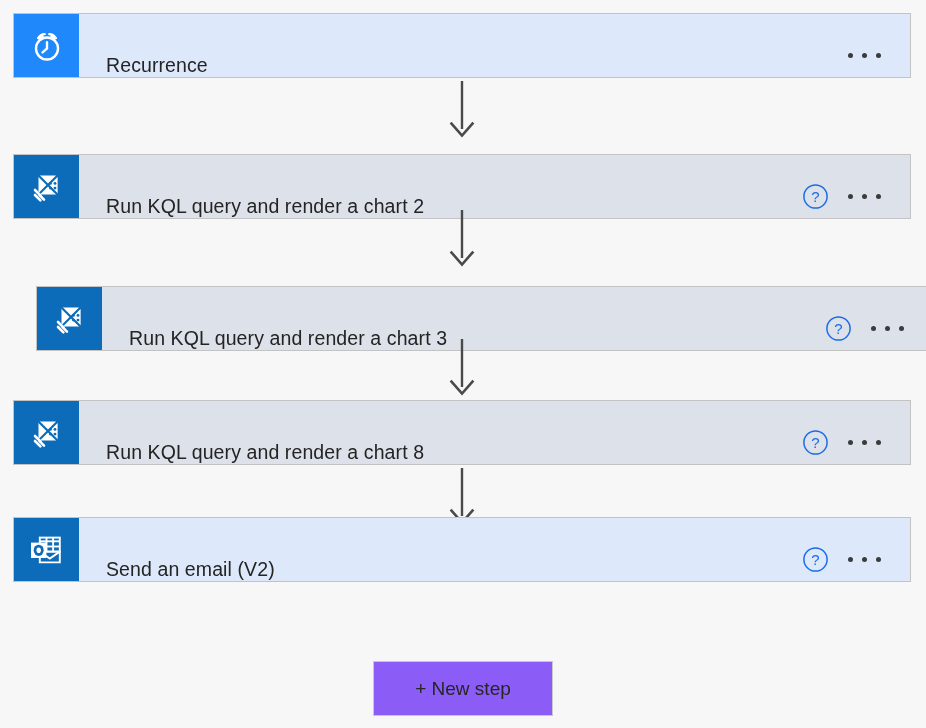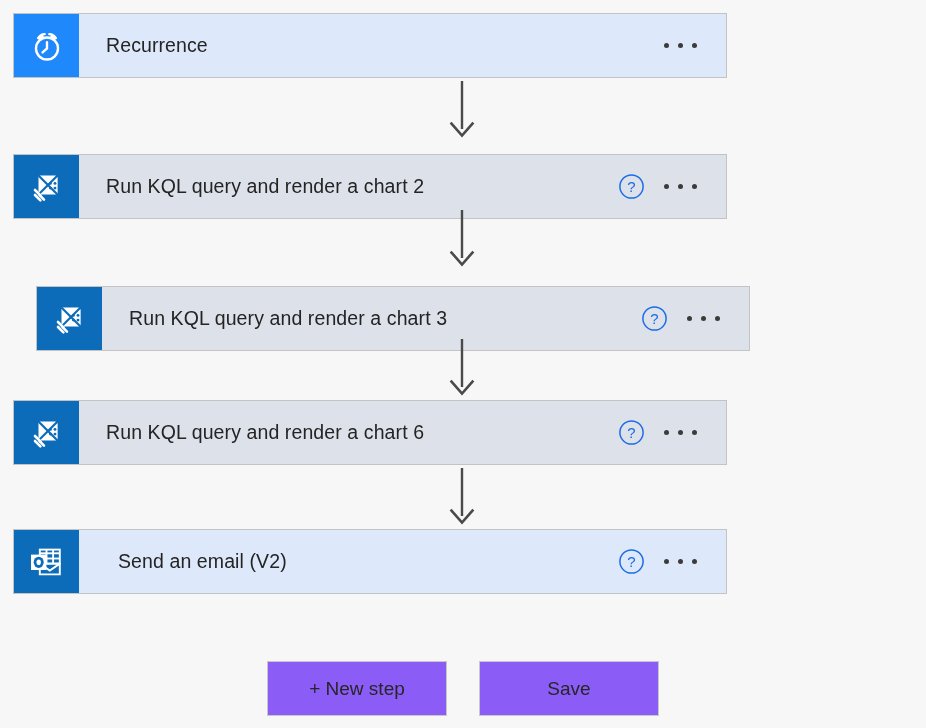--- a/index.html
+++ b/index.html
@@ -21,26 +21,26 @@
     left: 0;
     top: 0;
     width: 926px;
     height: 728px;
   }
 
   
   .card {
     position: absolute;
     left: 13px;
-    width: 714px;
+    width: 898px;
     height: 65px;
     box-sizing: border-box;
     border: 1px solid #c3c3c3;
     display: flex;
-    align-items: center;
+    align-items: flex-end;
   }
   .card.trigger   { background: #dde9fb; }
   .card.action    { background: #dde1ea; }
   .card.emailcard { background: #dde9fb; }
 
   .card-icon {
     width: 65px;
     min-width: 65px;
     height: 63px;
     display: flex;
@@ -267,40 +267,40 @@
       <circle cx="29.0" cy="22.1" r="1.45"></circle>
     </g>
 
     <g stroke="#ffffff" stroke-width="2.6" stroke-linecap="round">
       <line x1="9.0" y1="24.0" x2="14.4" y2="29.4"></line>
       <line x1="9.0" y1="29.0" x2="14.4" y2="34.4"></line>
       <line x1="13.6" y1="29.2" x2="18.0" y2="33.6"></line>
     </g>
   </svg>
       </div>
-      <div class="card-title">Run KQL query and render a chart 6</div>
+      <div class="card-title">Run KQL query and render a chart 8</div>
       <div class="card-right">
         <div class="help-btn">
           <svg width="27" height="27" viewBox="0 0 27 27">
     <circle cx="13.5" cy="13.5" r="11.6" fill="none" stroke="#1a6ce7" stroke-width="1.5"></circle>
     <text x="13.5" y="19.0" text-anchor="middle" font-family="Liberation Sans, sans-serif" font-size="15" fill="#1a6ce7">?</text>
   </svg>
         </div>
         <div class="ellipsis-btn">
           <i></i>
           <i></i>
           <i></i>
         </div>
       </div>
     </div>
     <div class="connector" style="top: 468px;"><svg width="30" height="58" viewBox="0 0 30 58">
     <line x1="15" y1="0" x2="15" y2="48" stroke="#4a4a4a" stroke-width="2.4"></line>
     <path d="M4.5 42.5 L15 54.5 L25.5 42.5" fill="none" stroke="#4a4a4a" stroke-width="2.6" stroke-linecap="square" stroke-linejoin="miter"></path>
   </svg></div>
-    <div class="card emailcard" style="top: 529px; gap: 12px;">
+    <div class="card emailcard" style="top: 517px;">
       <div class="card-icon outlook">
         <svg width="42" height="40" viewBox="0 0 42 40">
     <g fill="none" stroke="#ffffff" stroke-width="1.9">
 
       <rect x="13.8" y="7.6" width="20.0" height="14.0"></rect>
       <line x1="13.8" y1="11.3" x2="33.8" y2="11.3"></line>
       <line x1="20.5" y1="7.6" x2="20.5" y2="21.6"></line>
       <line x1="27.1" y1="7.6" x2="27.1" y2="21.6"></line>
       <line x1="13.8" y1="16.5" x2="33.8" y2="16.5"></line>
 
@@ -325,14 +325,13 @@
           <i></i>
           <i></i>
           <i></i>
         </div>
       </div>
     </div>
   </div>
 
 <div class="footer">
   <button class="btn">+ New step</button>
-  <button class="btn">Save</button>
 </div>
 
 </body></html>

